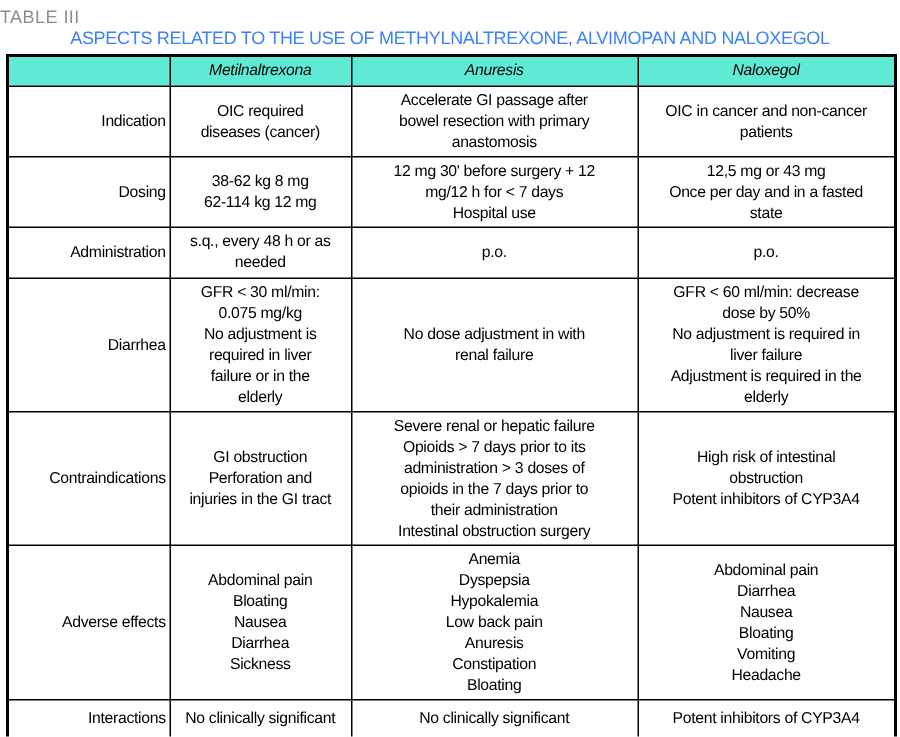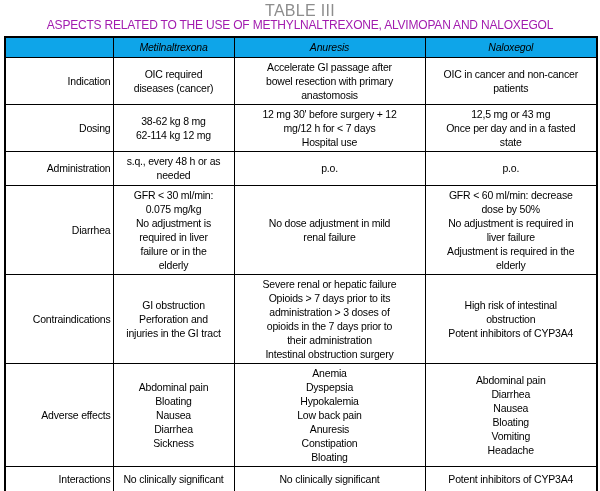--- a/index.html
+++ b/index.html
@@ -12,29 +12,28 @@
     font-family: "Liberation Sans", "DejaVu Sans", sans-serif;
     color: #000000;
   }
   .page {
     width: 600px;
     height: 491px;
     box-sizing: border-box;
     padding-top: 4px;
   }
   .table-title {
-    text-align: center;
     color: #8d8d8d;
-    font-size: 16px;
+    font-size: 12px;
     letter-spacing: 0.3px;
     line-height: 14px;
   }
   .table-subtitle {
     text-align: center;
-    color: #a21caf;
+    color: #3b82f6;
     font-size: 12px;
     letter-spacing: -0.2px;
     line-height: 14px;
     margin-bottom: 4px;
   }
   table.drug-table {
     border-collapse: collapse;
     table-layout: fixed;
     margin-left: 4px;
     width: 592px;
@@ -46,21 +45,21 @@
     font-size: 10.5px;
     letter-spacing: -0.2px;
     line-height: 14px;
     padding: 2px 2px;
     vertical-align: middle;
     white-space: pre-line;
     font-weight: normal;
   }
   thead tr { height: 20px; }
   thead th {
-    background: #0ea5e9;
+    background: #5eead4;
     font-style: italic;
     text-align: center;
     font-size: 11px;
   }
   td.data-cell { text-align: center; }
   th.row-label {
     text-align: right;
     padding-left: 6px;
     font-size: 11px;
     white-space: normal;
@@ -126,21 +125,21 @@
         <td class="data-cell">p.o.</td>
       </tr>
       <tr class="r-caution">
         <th class="row-label">Diarrhea</th>
         <td class="data-cell">GFR &lt; 30 ml/min:
 0.075 mg/kg
 No adjustment is
 required in liver
 failure or in the
 elderly</td>
-        <td class="data-cell">No dose adjustment in mild
+        <td class="data-cell">No dose adjustment in with
 renal failure</td>
         <td class="data-cell">GFR &lt; 60 ml/min: decrease
 dose by 50%
 No adjustment is required in
 liver failure
 Adjustment is required in the
 elderly</td>
       </tr>
       <tr class="r-contraindications">
         <th class="row-label">Contraindications</th>

